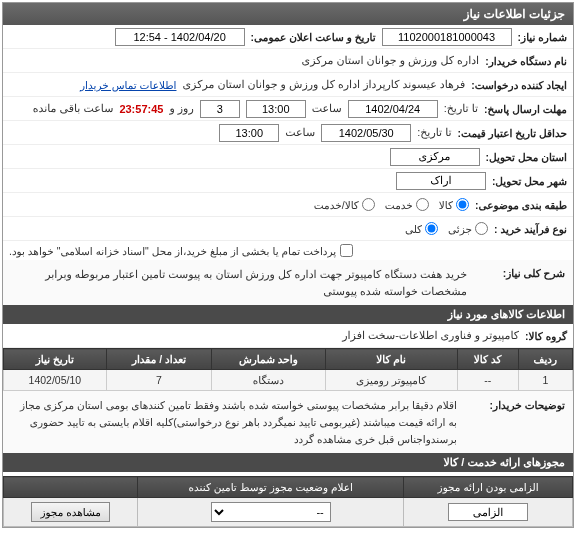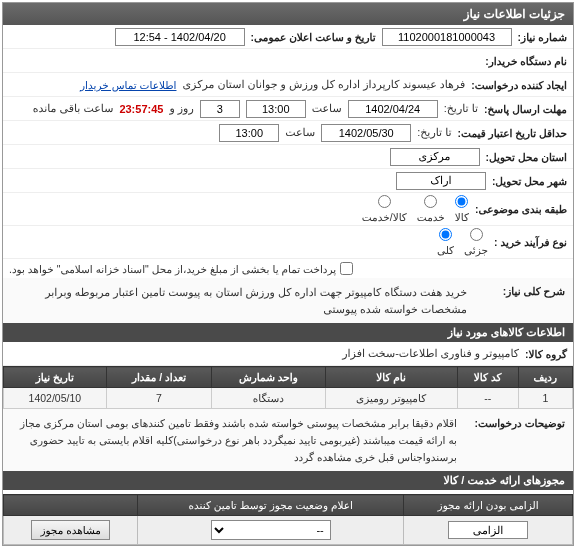--- a/index.html
+++ b/index.html
@@ -8,21 +8,21 @@
 .pnl-hdr { background: linear-gradient(#6b6b6b,#555); color: #fff; padding: 4px 8px; font-weight: bold; font-size: 12px; }
 .frm-row { display: flex; align-items: center; padding: 2px 6px; gap: 6px; border-bottom: 1px solid #eee; flex-wrap: wrap; min-height: 24px; }
 .lbl { color: #222; font-weight: bold; white-space: nowrap; font-size: 10.5px; }
 .inp { background: #fff; border: 1px solid #888; padding: 2px 4px; font-family: inherit; font-size: 11px; text-align: center; min-width: 40px; }
 .inp-w { width: 130px; }
 .inp-m { width: 90px; }
 .inp-s { width: 60px; }
 .inp-xs { width: 36px; }
 .link { color: #0645ad; text-decoration: underline; cursor: pointer; font-size: 10.5px; }
 .radio-grp { display: flex; gap: 10px; align-items: center; }
-.radio-grp label { display: flex; align-items: center; gap: 3px; font-size: 10.5px; flex-direction: column; }
+.radio-grp label { display: flex; align-items: center; gap: 3px; font-size: 10.5px; }
 .chk-row { display: flex; align-items: center; gap: 4px; font-size: 10.5px; padding: 3px 6px; justify-content: flex-end; }
 .section-hdr { background: #4a4a4a; color: #fff; padding: 3px 8px; font-weight: bold; font-size: 11px; }
 .desc-box { padding: 6px 8px; font-size: 11px; line-height: 1.5; background: #fafafa; }
 .tbl { width: 100%; border-collapse: collapse; font-size: 10.5px; }
 .tbl th { background: linear-gradient(#5a5a5a,#444); color: #fff; padding: 4px; border: 1px solid #333; font-weight: bold; }
 .tbl td { background: #f5f5f5; padding: 4px; border: 1px solid #ccc; text-align: center; }
 .buyer-notes { padding: 6px 8px; font-size: 10.5px; line-height: 1.6; background: #fafafa; display: flex; gap: 8px; }
 .btn { background: linear-gradient(#f5f5f5,#ddd); border: 1px solid #888; padding: 3px 8px; font-family: inherit; font-size: 10.5px; cursor: pointer; }
 .tbl2 { width: 100%; border-collapse: collapse; font-size: 10.5px; margin-top: 4px; }
 .tbl2 th { background: linear-gradient(#5a5a5a,#444); color: #fff; padding: 4px; border: 1px solid #333; font-weight: normal; }
@@ -38,20 +38,21 @@
 
   <div class="frm-row">
     <span class="lbl">شماره نیاز:</span>
     <input class="inp inp-w" readonly="" value="1102000181000043" style="">
     <span class="lbl">تاریخ و ساعت اعلان عمومی:</span>
     <input class="inp inp-w" readonly="" value="1402/04/20 - 12:54" style="">
   </div>
 
   <div class="frm-row">
     <span class="lbl">نام دستگاه خریدار:</span>
+    <span>اداره کل ورزش و جوانان استان مرکزی</span>
   </div>
 
   <div class="frm-row">
     <span class="lbl">ایجاد کننده درخواست:</span>
     <span>فرهاد عیسوند کارپرداز اداره کل ورزش و جوانان استان مرکزی</span>
     <span class="link">اطلاعات تماس خریدار</span>
   </div>
 
   <div class="frm-row">
     <span class="lbl">مهلت ارسال پاسخ:</span>
@@ -150,21 +151,21 @@
         <td>--</td>
         <td>کامپیوتر رومیزی</td>
         <td>دستگاه</td>
         <td>7</td>
         <td>1402/05/10</td>
       </tr>
     </tbody>
   </table>
 
   <div class="buyer-notes">
-    <span class="lbl" style="min-width:100px">توضیحات درخواست:</span>
+    <span class="lbl" style="min-width:100px">توضیحات خریدار:</span>
     <span>اقلام دقیقا برابر مشخصات پیوستی خواسته شده باشند وفقط تامین کنندهای بومی استان مرکزی مجاز به ارائه قیمت میباشند (غیربومی تایید نمیگردد باهر نوع درخواستی)کلیه اقلام بایستی به تایید حضوری برسندواجناس قبل خری مشاهده گردد</span>
   </div>
 
   <div class="section-hdr">مجوزهای ارائه خدمت / کالا</div>
 
   <table class="tbl2">
     <thead>
       <tr>
         <th>الزامی بودن ارائه مجوز</th>
         <th>اعلام وضعیت مجوز توسط تامین کننده</th>

